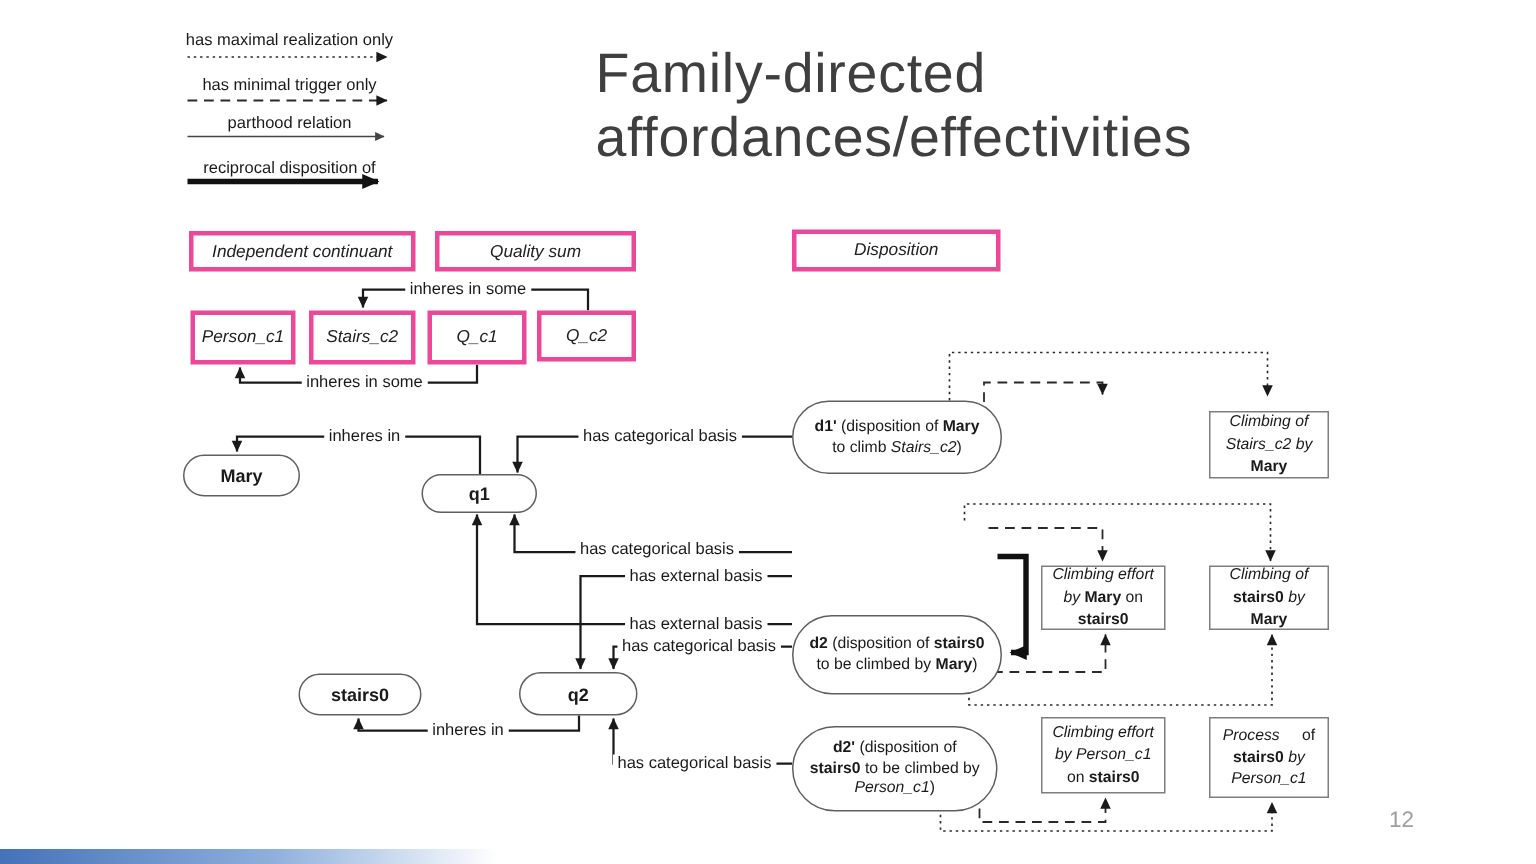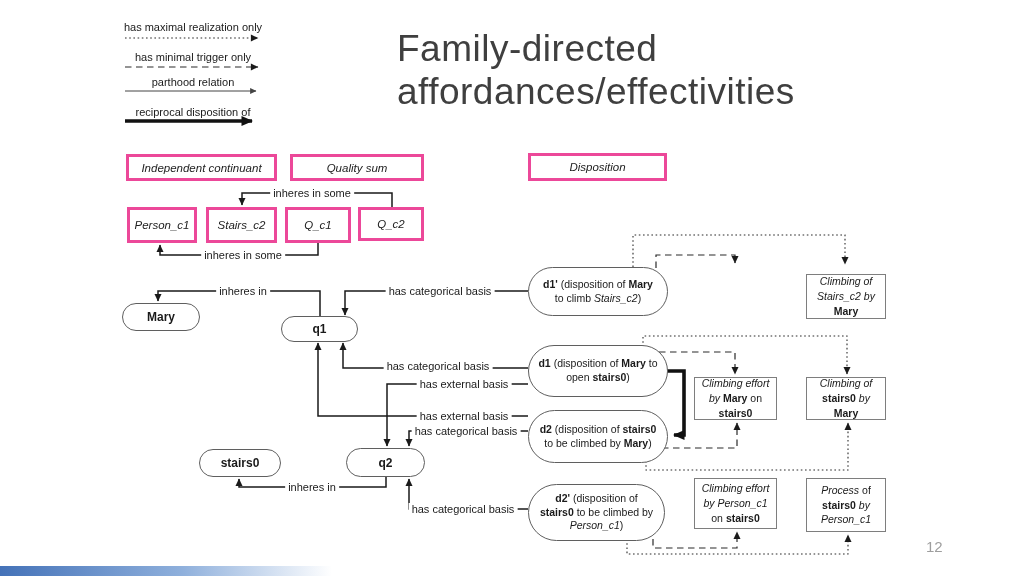--- a/index.html
+++ b/index.html
@@ -101,44 +101,41 @@
   <div class="box" style="left:358px;top:207px;width:66px;height:34px">Q_c2</div>
 
   <div class="pill" style="left:122px;top:303px;width:78px;height:28px">Mary</div>
   <div class="pill" style="left:281px;top:316px;width:77px;height:26px">q1</div>
   <div class="pill" style="left:346px;top:448px;width:79px;height:29px">q2</div>
   <div class="pill" style="left:199px;top:449px;width:82px;height:28px">stairs0</div>
 
   <div class="dnode" style="left:528px;top:267px;width:140px;height:49px;border-radius:25px">
       <span><span style="font-weight: bold; font-style: normal;">d1'</span><span style="font-style: normal;"> (disposition of </span><span style="font-weight: bold; font-style: normal;">Mary</span><span style="font-style: normal;"> to climb </span><span style="font-style: italic;">Stairs_c2</span><span style="font-style: normal;">)</span></span>
     </div>
-  <div class="dnode" style="left:528px;top:345px;width:140px;height:52px;border-radius:26px">
-      <span><span style="font-weight: bold; font-style: normal;">d1</span><span style="font-style: normal;"> (disposition of </span><span style="font-weight: bold; font-style: normal;">Mary</span><span style="font-style: normal;"> to open </span><span style="font-weight: bold; font-style: normal;">stairs0</span><span style="font-style: normal;">)</span></span>
-    </div>
   <div class="dnode" style="left:528px;top:410px;width:140px;height:53px;border-radius:27px">
       <span><span style="font-weight: bold; font-style: normal;">d2</span><span style="font-style: normal;"> (disposition of </span><span style="font-weight: bold; font-style: normal;">stairs0</span><span style="font-style: normal;"> to be climbed by </span><span style="font-weight: bold; font-style: normal;">Mary</span><span style="font-style: normal;">)</span></span>
     </div>
   <div class="dnode" style="left:528px;top:484px;width:137px;height:57px;border-radius:29px">
       <span><span style="font-weight: bold; font-style: normal;">d2'</span><span style="font-style: normal;"> (disposition of </span><span style="font-weight: bold; font-style: normal;">stairs0</span><span style="font-style: normal;"> to be climbed by </span><span style="font-style: italic;">Person_c1</span><span style="font-style: normal;">)</span></span>
     </div>
 
   <div class="pbox" style="left:806px;top:274px;width:80px;height:45px">
       <span><span style="font-style: italic;">Climbing of</span><span style="font-style: normal;"> </span><span style="font-style: italic;">Stairs_c2 by</span><span style="font-style: normal;"> </span><span style="font-weight: bold; font-style: normal;">Mary</span></span>
     </div>
   <div class="pbox" style="left:694px;top:377px;width:83px;height:43px">
       <span><span style="font-style: italic;">Climbing effort</span><span style="font-style: italic;"> by </span><span style="font-weight: bold; font-style: normal;">Mary</span><span style="font-style: normal;"> on </span><span style="font-weight: bold; font-style: normal;">stairs0</span></span>
     </div>
   <div class="pbox" style="left:806px;top:377px;width:80px;height:43px">
       <span><span style="font-style: italic;">Climbing of</span><span style="font-style: normal;"> </span><span style="font-weight: bold; font-style: normal;">stairs0</span><span style="font-style: italic;"> by </span><span style="font-weight: bold; font-style: normal;">Mary</span></span>
     </div>
   <div class="pbox" style="left:694px;top:478px;width:83px;height:51px">
       <span><span style="font-style: italic;">Climbing effort</span><span style="font-style: italic;"> by </span><span style="font-style: italic;">Person_c1</span><span style="font-style: normal;"> on </span><span style="font-weight: bold; font-style: normal;">stairs0</span></span>
     </div>
   <div class="pbox" style="left:806px;top:478px;width:80px;height:54px">
-      <span><span style="font-style: italic;">Process</span><span style="font-style: normal;"> of </span><span style="font-weight: bold; font-style: normal;">stairs0</span><span style="font-style: italic;"> by </span><span style="font-style: italic;">Person_c1</span></span>
+      <span><span style="font-style: italic;">Process</span><span style="font-style: normal; padding-left: 12px;"> of </span><span style="font-weight: bold; font-style: normal;">stairs0</span><span style="font-style: italic;"> by </span><span style="font-style: italic;">Person_c1</span></span>
     </div>
 
   <div class="elabel" style="left:312px;top:193px">inheres in some</div>
   <div class="elabel" style="left:243px;top:255px">inheres in some</div>
   <div class="elabel" style="left:243px;top:291px">inheres in</div>
   <div class="elabel" style="left:440px;top:291px">has categorical basis</div>
   <div class="elabel" style="left:438px;top:366px">has categorical basis</div>
   <div class="elabel" style="left:464px;top:384px">has external basis</div>
   <div class="elabel" style="left:464px;top:416px">has external basis</div>
   <div class="elabel" style="left:466px;top:431px">has categorical basis</div>

